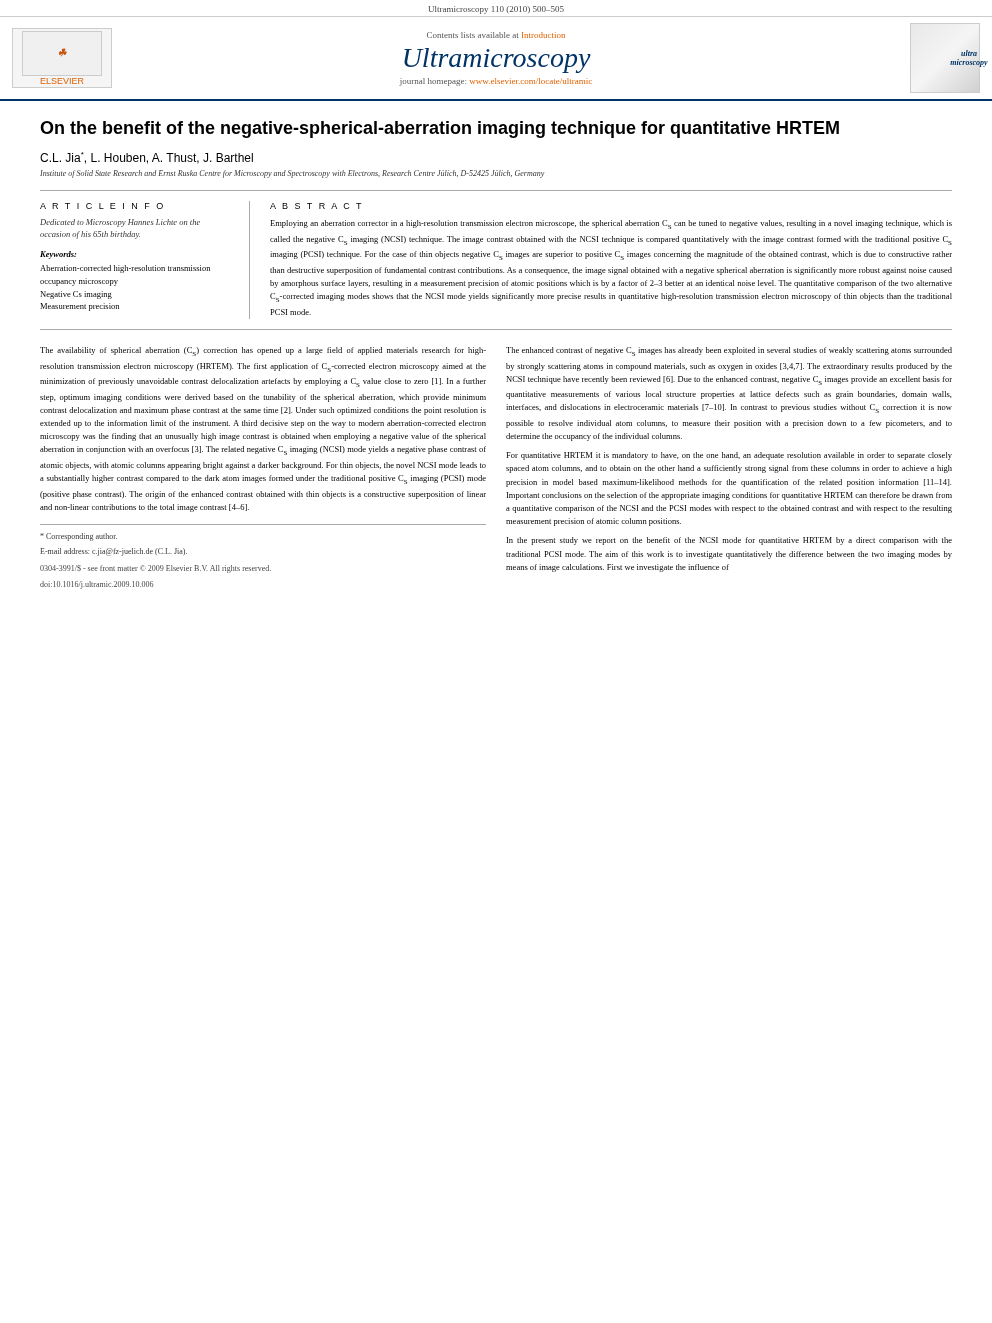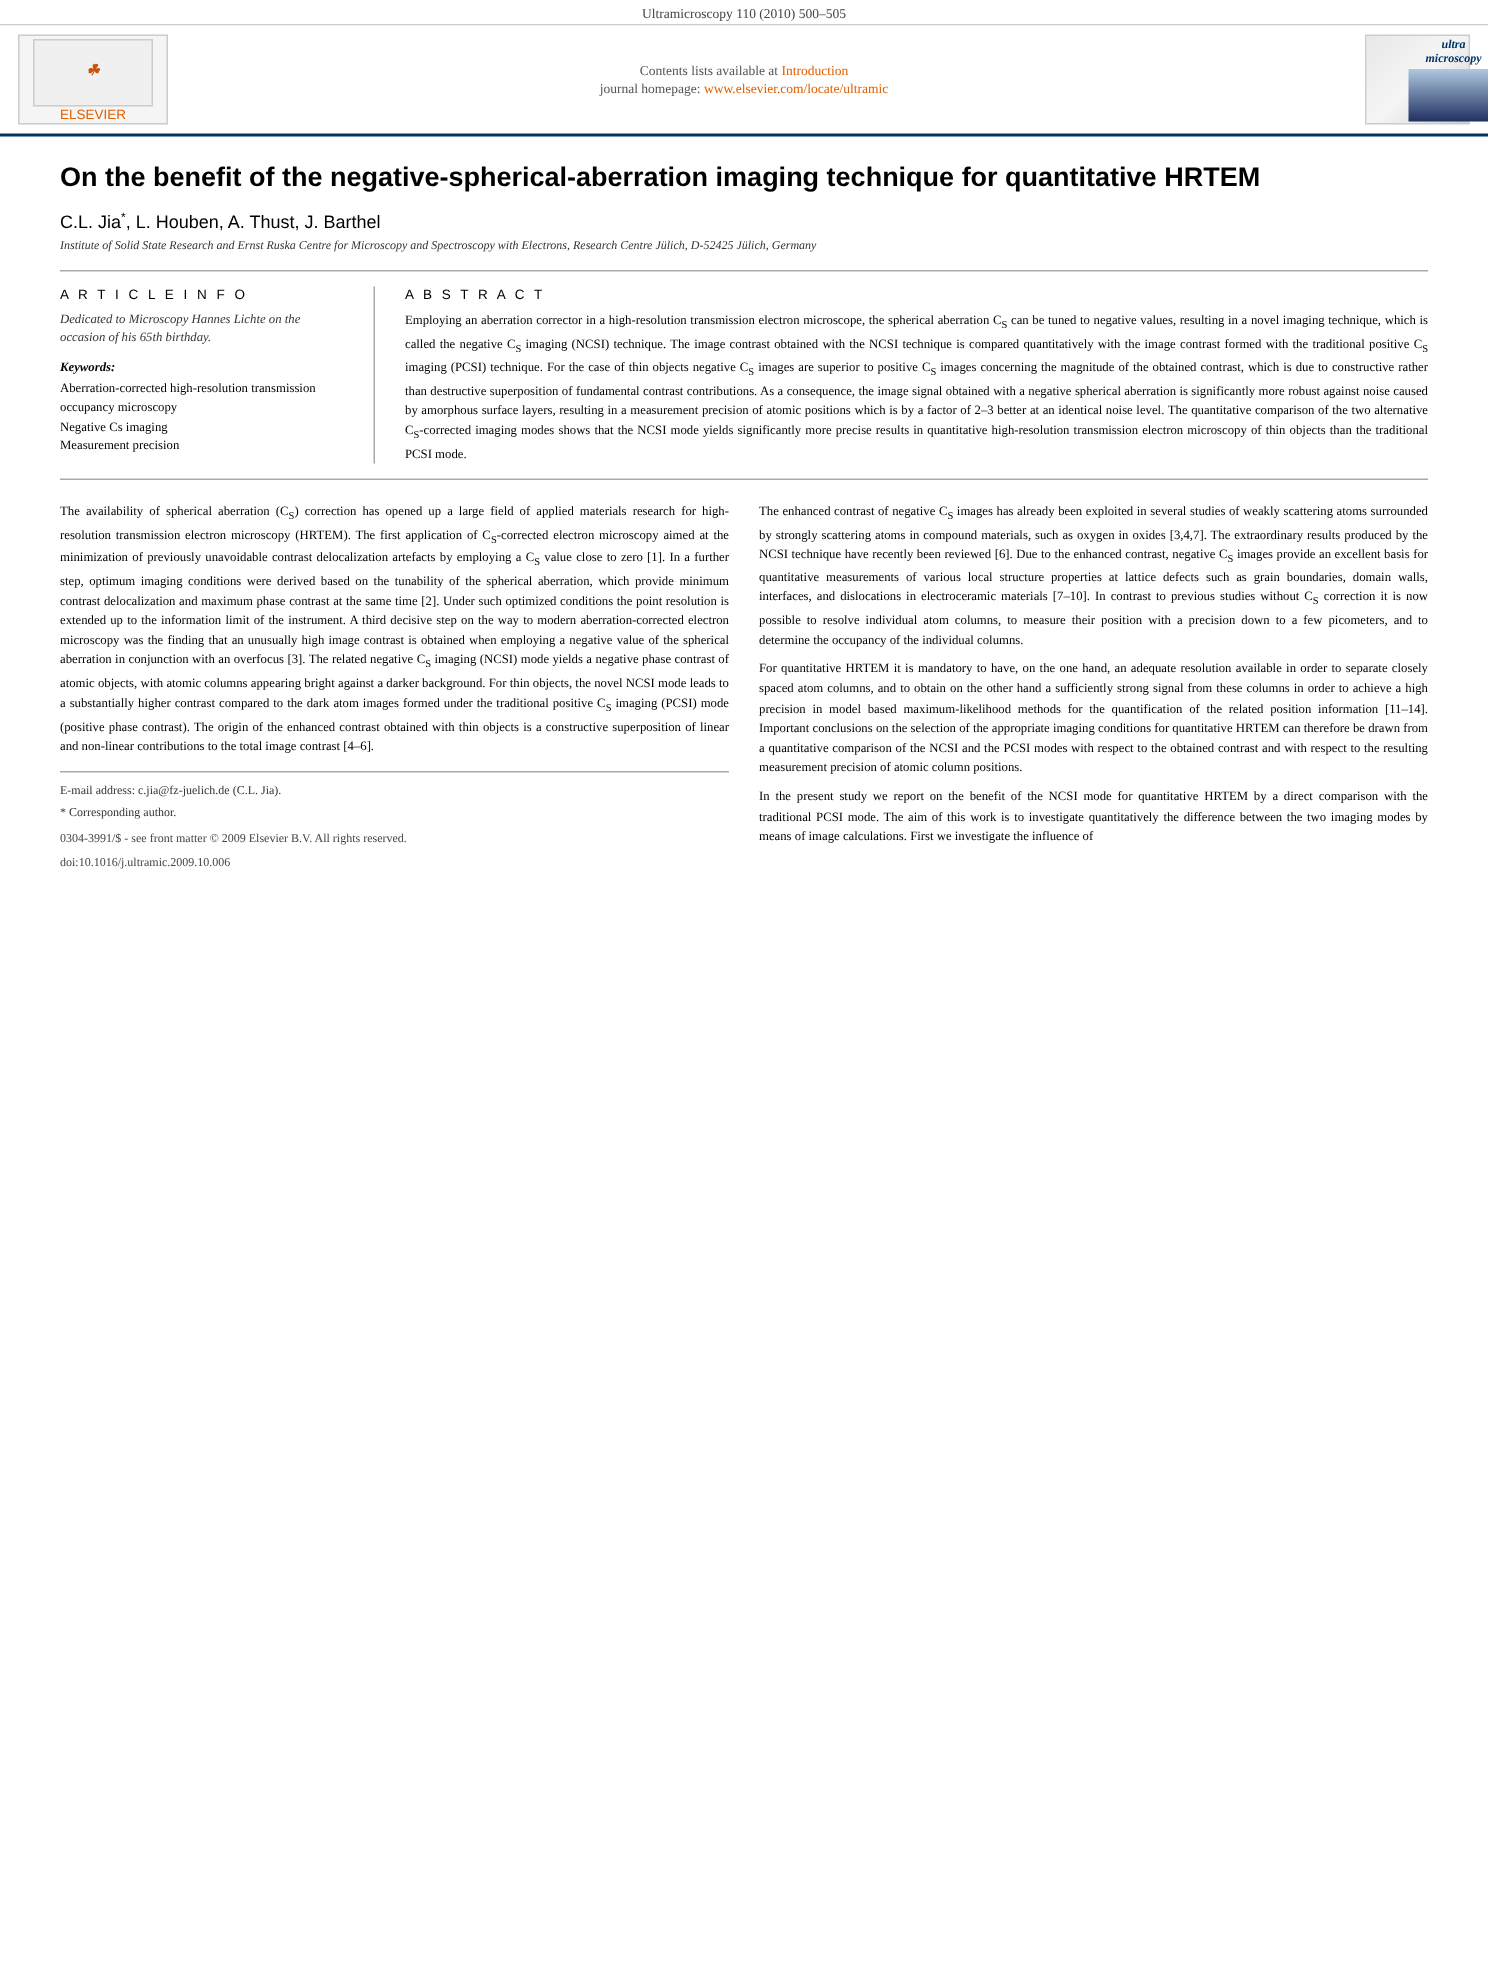--- a/index.html
+++ b/index.html
@@ -91,25 +91,24 @@
     }
 
     .banner-right {
       width: 110px;
       display: flex;
       justify-content: flex-end;
     }
 
     .journal-thumbnail {
       width: 70px;
-      height: 60px;
+      height: 70px;
       border: 1px solid #ccc;
       background: linear-gradient(135deg, #e8e8e8 0%, #f5f5f5 50%, #d0d0d0 100%);
       display: flex;
-      flex-direction: column;
       align-items: center;
       justify-content: center;
       font-size: 7px;
       color: #555;
       font-style: italic;
       padding-left: 48px;
     }
 
     .journal-thumbnail .thumb-title {
       font-size: 8px;
@@ -288,20 +287,21 @@
       </div>
       <div class="elsevier-logo">ELSEVIER</div>
     </div>
   </div>
 
   <div class="banner-center">
     <div class="contents-line">
       <span>Contents lists available at</span>
       <a class="sciencedirect-link">Introduction</a>
     </div>
+    <div class="journal-title">Ultramicroscopy</div>
     <div class="journal-homepage">
       <span>journal homepage:</span>
       <a class="homepage-link">www.elsevier.com/locate/ultramic</a>
     </div>
   </div>
 
   <div class="banner-right">
     <div class="journal-thumbnail">
       <div class="thumb-title">ultra<br>microscopy</div>
       <div style="width:60px;height:35px;background:linear-gradient(to bottom,#b0c8e0,#203060);margin-top:3px;"></div>
@@ -375,22 +375,22 @@
         of atomic objects, with atomic columns appearing bright against a
         darker background. For thin objects, the novel NCSI mode leads to
         a substantially higher contrast compared to the dark atom images
         formed under the traditional positive C<sub>S</sub> imaging (PCSI) mode
         (positive phase contrast). The origin of the enhanced contrast
         obtained with thin objects is a constructive superposition of linear
         and non-linear contributions to the total image contrast [4–6].
       </div>
 
       <div class="footnote-section">
+        <div class="footnote-item">* Corresponding author.</div>
         <div class="footnote-item">E-mail address: c.jia@fz-juelich.de (C.L. Jia).</div>
-        <div class="footnote-item">* Corresponding author.</div>
         <div class="doi-line">0304-3991/$ - see front matter © 2009 Elsevier B.V. All rights reserved.</div>
         <div class="doi-line">doi:10.1016/j.ultramic.2009.10.006</div>
       </div>
     </div>
 
     <div class="body-col">
 
       <div class="body-paragraph">
         The enhanced contrast of negative C<sub>S</sub> images has already been
         exploited in several studies of weakly scattering atoms surrounded by

